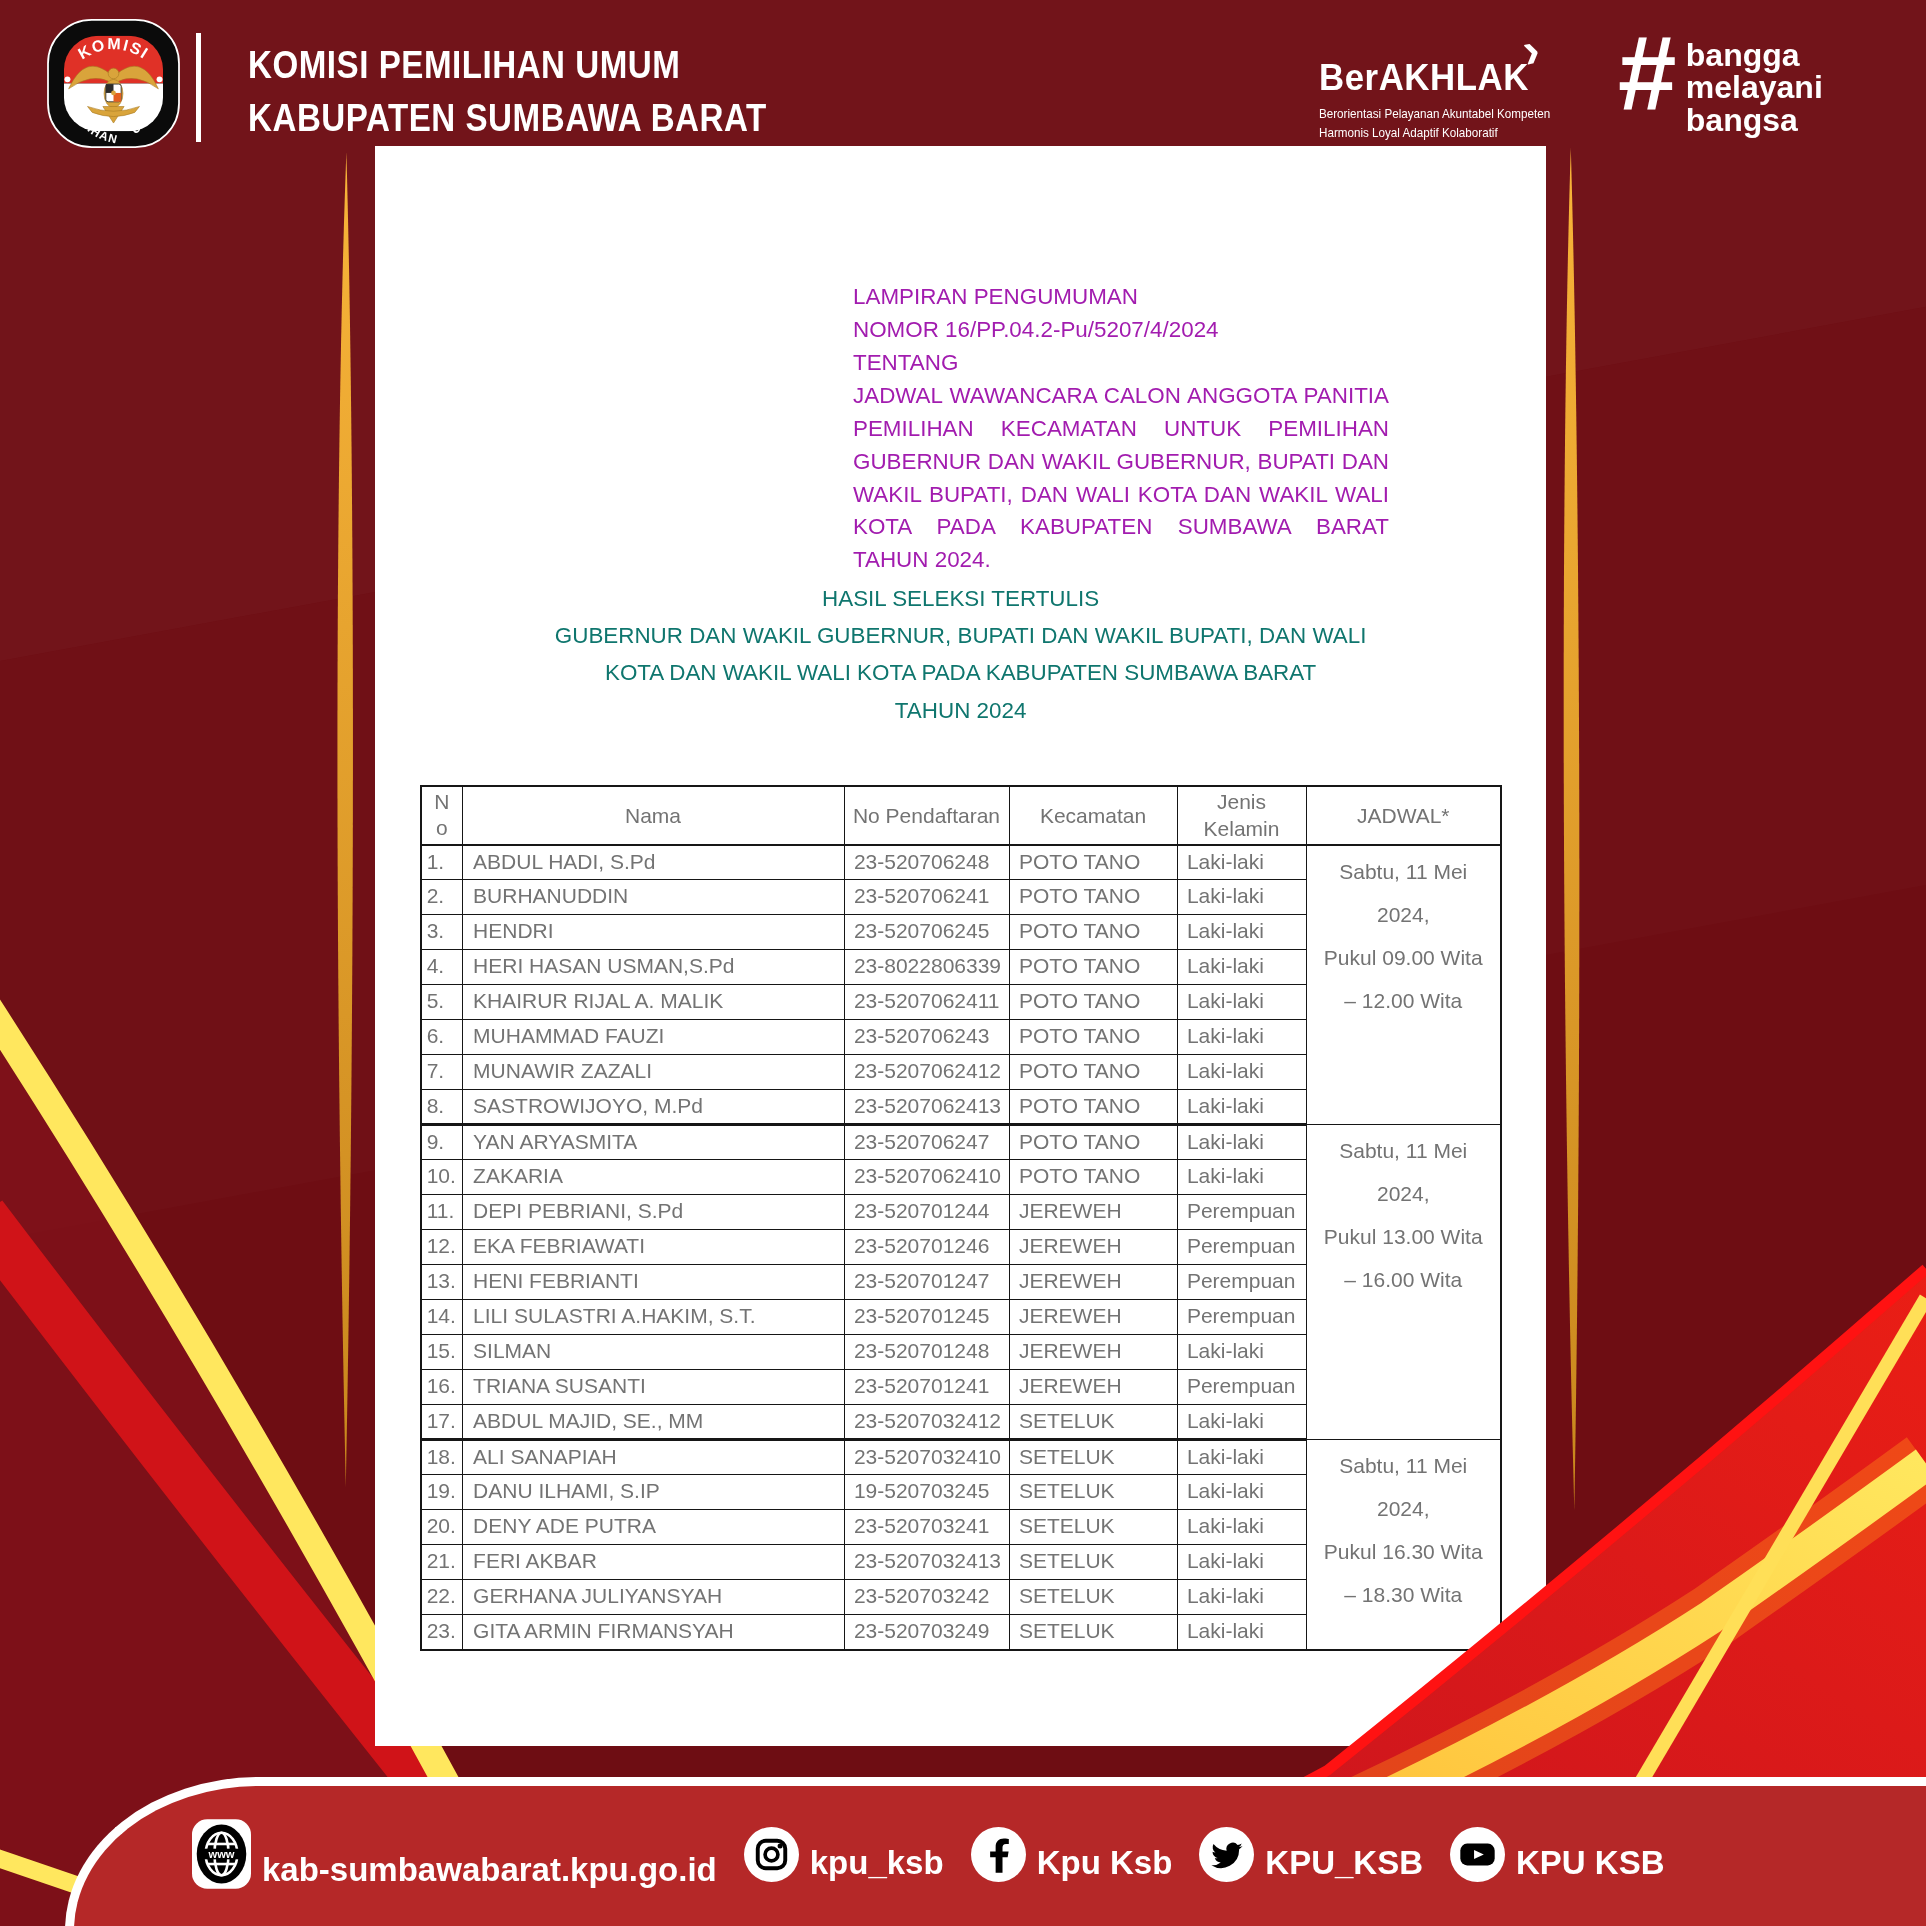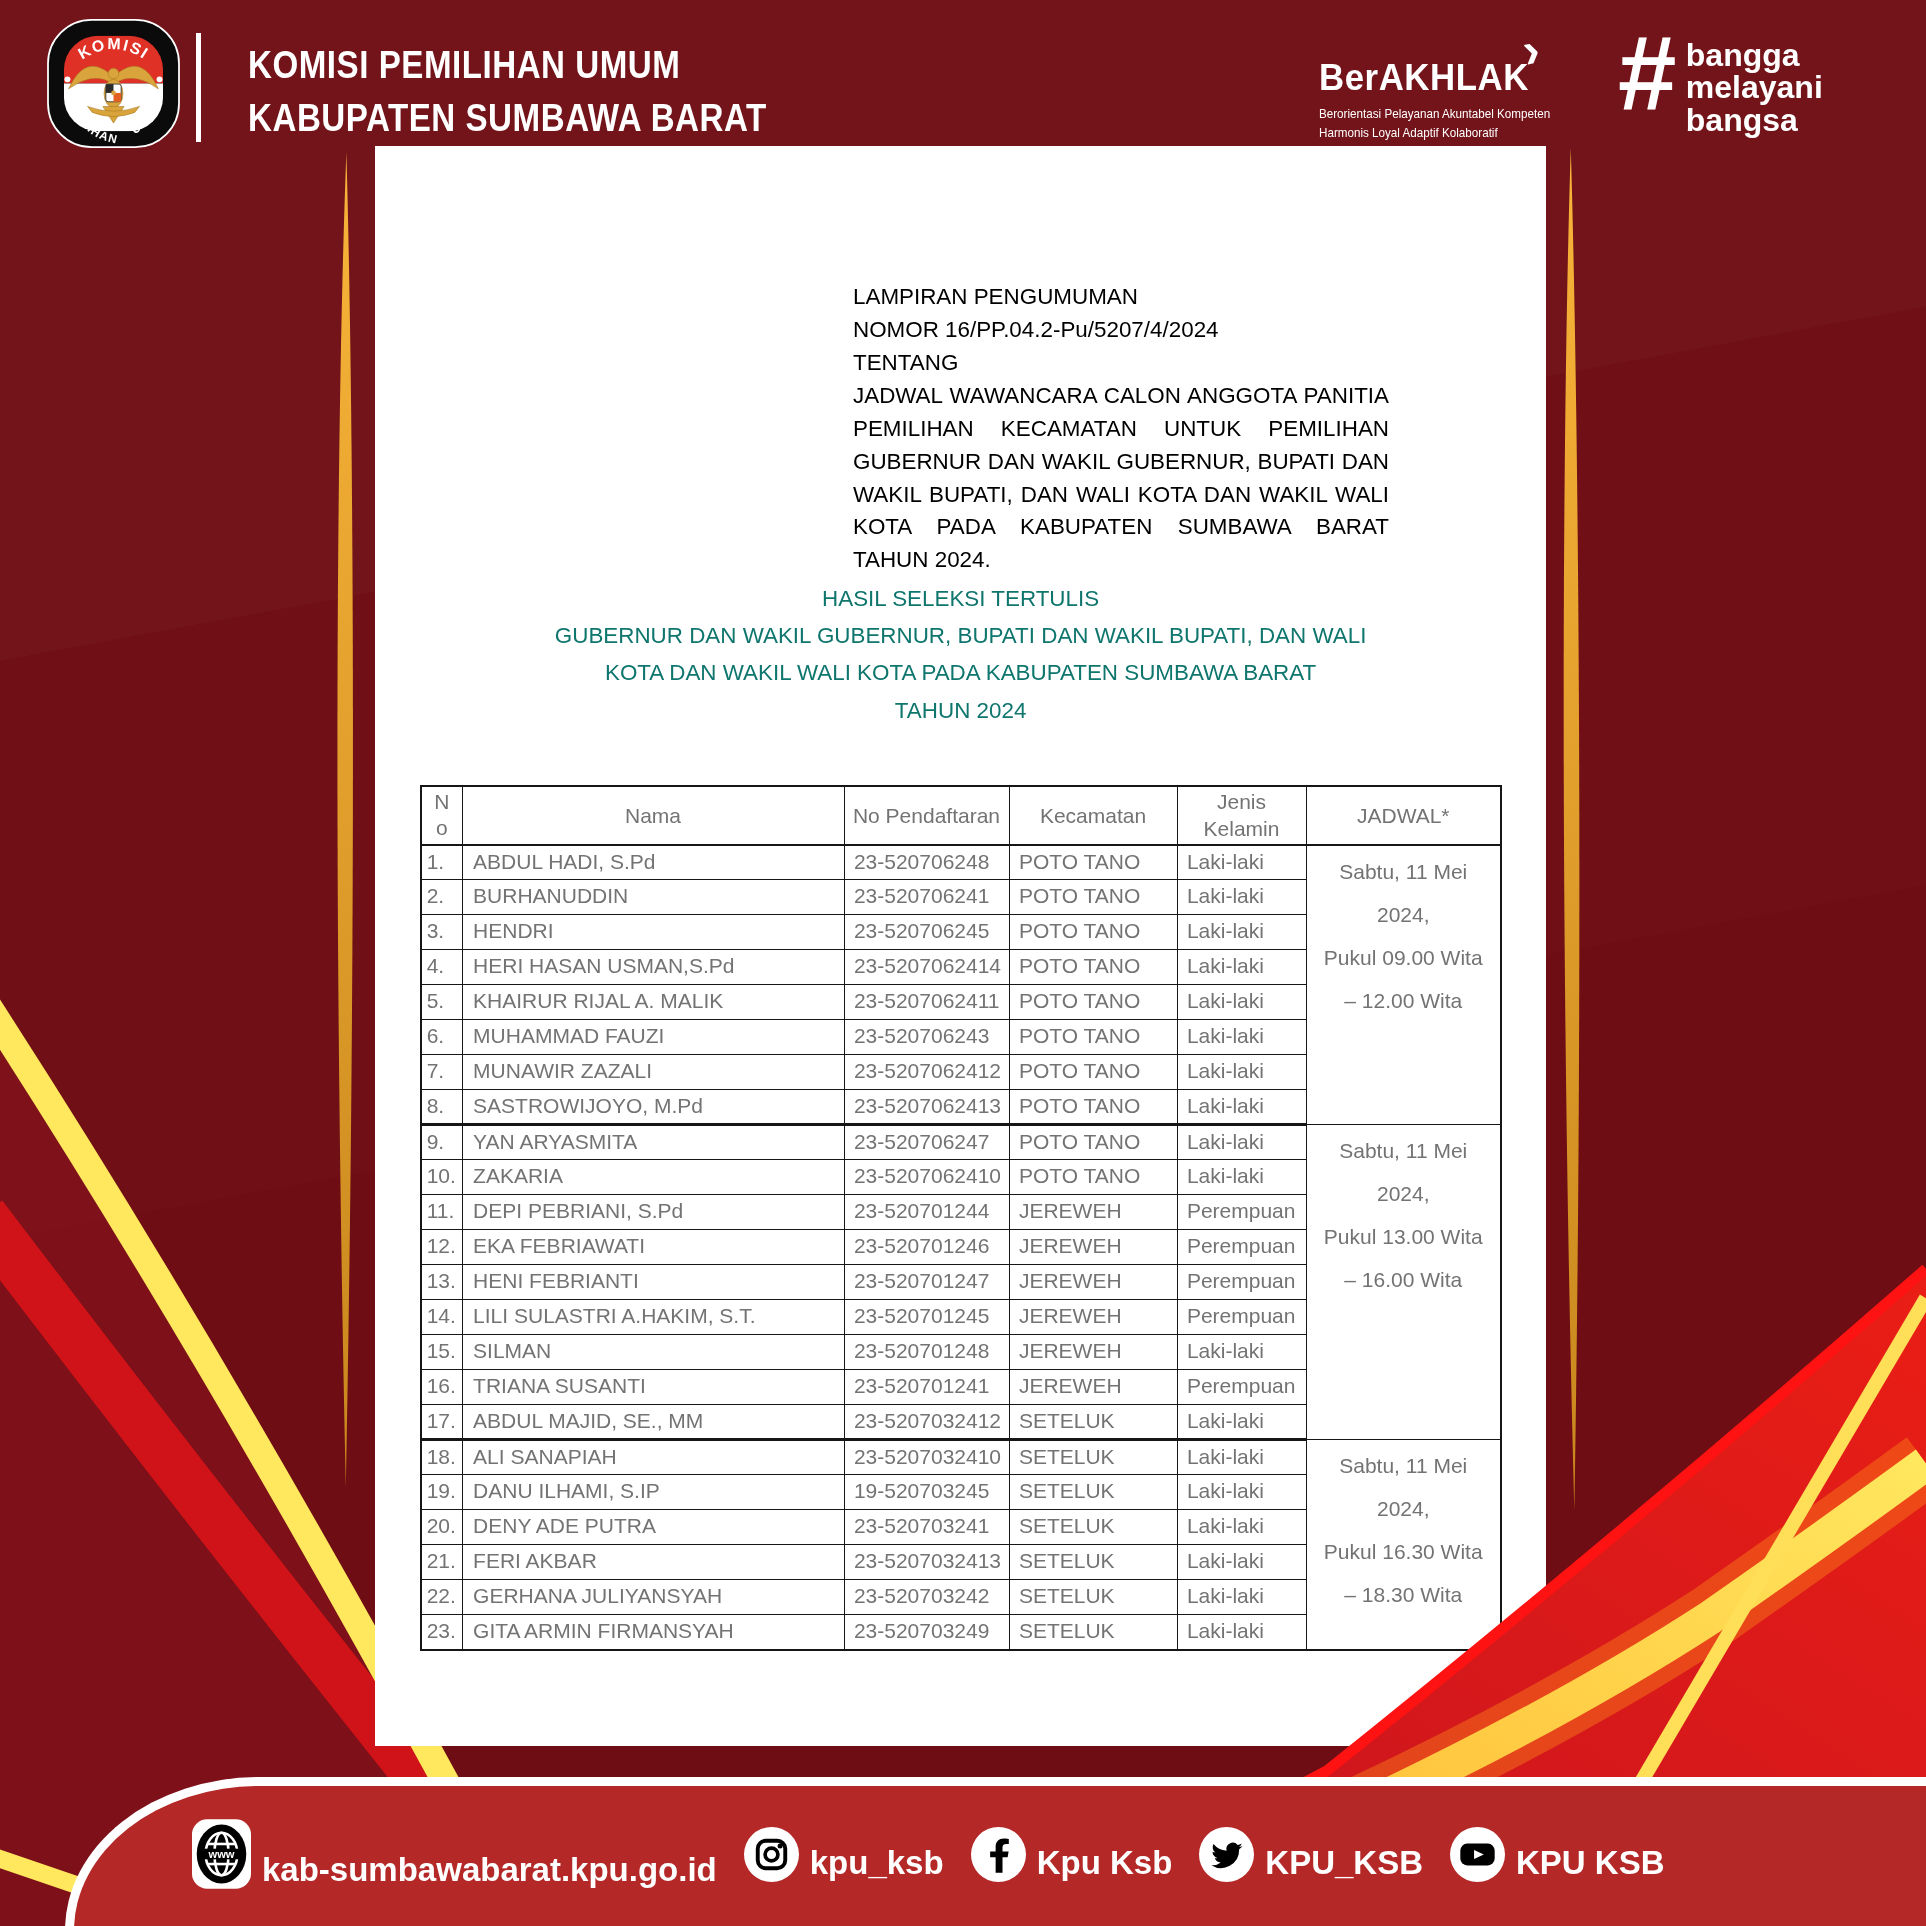--- a/index.html
+++ b/index.html
@@ -24,21 +24,21 @@
   .berakhlak .brand{font-size:37px;font-weight:bold;letter-spacing:0.6px;}
   .berakhlak .arrow{position:absolute;left:217px;top:-37px;font-size:51px;font-weight:bold;
                     transform:rotate(-12deg);}
   .berakhlak .sub{font-size:12.4px;line-height:1.5;margin-top:5.9px;}
   .campaign{position:absolute;left:1618px;top:23.6px;z-index:4;color:#fff;display:flex;align-items:flex-start;}
   .campaign .hash{font-size:105px;font-weight:800;line-height:0.95;margin-right:9.4px;}
   .campaign .lines{font-size:32px;font-weight:bold;line-height:1.02;margin-top:15px;}
 
   
   .page{position:absolute;left:375px;top:146px;width:1171px;height:1600px;background:#fff;z-index:1;}
-  .lampiran{position:absolute;left:478px;top:135px;width:536px;color:#000000;
+  .lampiran{position:absolute;left:478px;top:135px;width:536px;color:#a21caf;
             font-size:22.4px;line-height:1.47;}
   .lampiran .par{text-align:justify;text-align-last:left;}
   .doc-title{position:absolute;left:23.6px;top:434px;width:1124px;text-align:center;color:#0f766e;
              font-size:22.4px;line-height:1.66;}
 
   
   .table-wrap{position:absolute;left:45px;top:639px;width:1081px;}
   table.seleksi{border-collapse:collapse;width:100%;table-layout:fixed;color:#737373;
                 font-size:21px;border:2.4px solid #161616;}
   table.seleksi th,table.seleksi td{border:1.2px solid #161616;overflow:hidden;}
@@ -146,21 +146,21 @@
             <tr>
               <td class="c-no">3.</td>
               <td class="c-nama">HENDRI</td>
               <td class="c-pend">23-520706245</td>
               <td class="c-kec">POTO TANO</td>
               <td class="c-jk">Laki-laki</td>
             </tr>
             <tr>
               <td class="c-no">4.</td>
               <td class="c-nama">HERI HASAN USMAN,S.Pd</td>
-              <td class="c-pend">23-5207062414</td>
+              <td class="c-pend">23-8022806339</td>
               <td class="c-kec">POTO TANO</td>
               <td class="c-jk">Laki-laki</td>
             </tr>
             <tr>
               <td class="c-no">5.</td>
               <td class="c-nama">KHAIRUR RIJAL A. MALIK</td>
               <td class="c-pend">23-5207062411</td>
               <td class="c-kec">POTO TANO</td>
               <td class="c-jk">Laki-laki</td>
             </tr>

